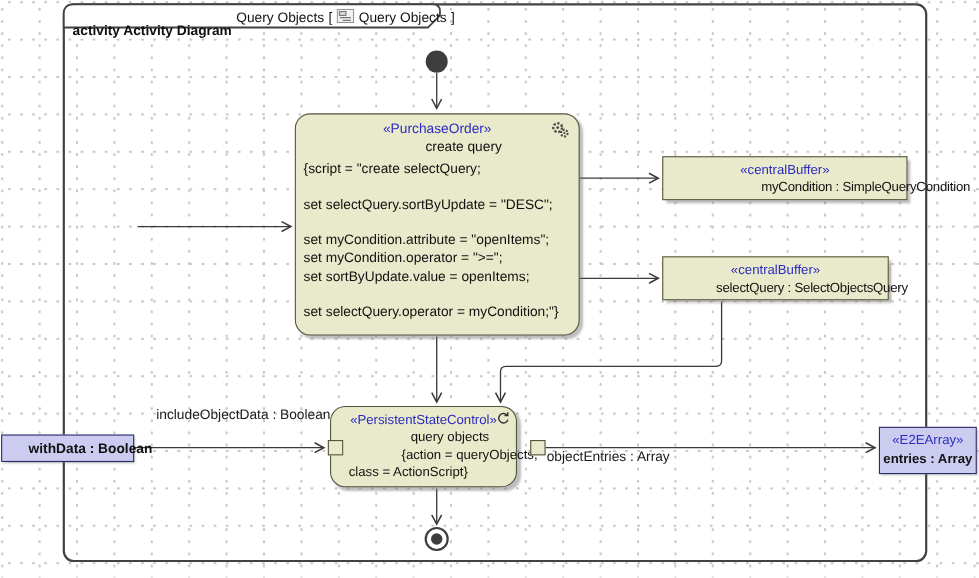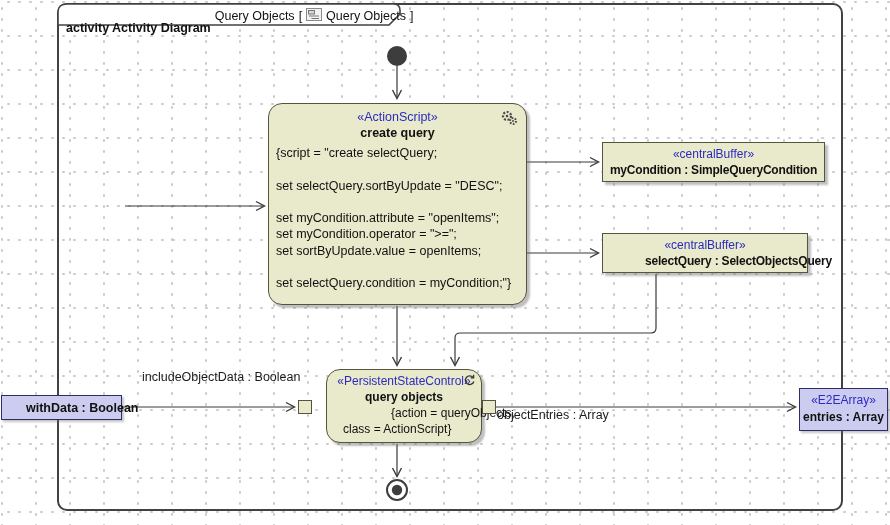--- a/index.html
+++ b/index.html
@@ -26,21 +26,21 @@
   .header-text b{font-weight:bold;margin-top:24px;}
   svg.layer{position:absolute;left:0;top:0;z-index:3;}
   .node{
     position:absolute;box-sizing:border-box;z-index:5;
     background:#e9e9cb;border:1.5px solid #55553f;
     box-shadow:3px 3px 2px rgba(110,110,110,0.45);
     font-size:12.5px;
   }
   .rounded{border-radius:14px;}
   .stereo{color:#2b2bc0;text-align:center;line-height:15px;white-space:nowrap;}
-  .node-name{font-weight:bold;text-align:center;line-height:17px;white-space:nowrap;}
+  .node-name{font-weight:normal;text-align:center;line-height:17px;white-space:nowrap;padding-left:48px;}
   .code-line{height:16.3px;line-height:16.3px;white-space:pre;overflow:visible;}
   .param{
     position:absolute;box-sizing:border-box;z-index:6;
     background:#ccccf0;border:1.5px solid #2e2e66;
     box-shadow:2px 2px 2px rgba(110,110,110,0.4);
     font-weight:bold;font-size:12.5px;text-align:center;
     display:flex;flex-direction:column;justify-content:center;white-space:nowrap;
   }
   .pin{
     position:absolute;width:14px;height:14px;box-sizing:border-box;z-index:6;
@@ -104,46 +104,46 @@
 
   <div class="node rounded" style="left:268px;top:103px;width:259px;height:202px;padding-top:6px;">
     <div class="corner-icon" style="right:7px;top:6px;">
       <svg width="20" height="16" viewBox="0 0 20 16">
         <circle cx="8" cy="6" r="4" fill="none" stroke="#4a4a4a" stroke-width="2.2" stroke-dasharray="2 1.6"></circle>
         <circle cx="8" cy="6" r="1.3" fill="#4a4a4a"></circle>
         <circle cx="14" cy="11" r="3" fill="none" stroke="#4a4a4a" stroke-width="2" stroke-dasharray="1.7 1.4"></circle>
         <circle cx="14" cy="11" r="1" fill="#4a4a4a"></circle>
       </svg>
     </div>
-    <div class="stereo">«ActionScript»</div>
+    <div class="stereo">«PurchaseOrder»</div>
     <div class="node-name">create query</div>
     <div style="padding-left:7px;margin-top:3px;">
       <div class="code-line">{script = "create selectQuery;</div>
       <div class="code-line"></div>
       <div class="code-line">set selectQuery.sortByUpdate = "DESC";</div>
       <div class="code-line"></div>
       <div class="code-line">set myCondition.attribute = "openItems";</div>
       <div class="code-line">set myCondition.operator = "&gt;=";</div>
       <div class="code-line">set sortByUpdate.value = openItems;</div>
       <div class="code-line"></div>
-      <div class="code-line">set selectQuery.condition = myCondition;"}</div>
+      <div class="code-line">set selectQuery.operator = myCondition;"}</div>
     </div>
   </div>
 
   <div class="node" style="left:602px;top:142px;width:223px;height:40px;padding-top:4px;font-size:12px;">
     <div class="stereo">«centralBuffer»</div>
-    <div class="node-name" style="letter-spacing:-0.2px;">myCondition : SimpleQueryCondition</div>
+    <div class="node-name" style="letter-spacing:-0.2px;margin-left:41px;">myCondition : SimpleQueryCondition</div>
   </div>
 
   <div class="node" style="left:602px;top:233px;width:206px;height:40px;padding-top:4px;font-size:12px;">
     <div class="stereo">«centralBuffer»</div>
-    <div class="node-name" style="letter-spacing:-0.2px;margin-left:42px;">selectQuery : SelectObjectsQuery</div>
+    <div class="node-name" style="letter-spacing:-0.2px;">selectQuery : SelectObjectsQuery</div>
   </div>
 
-  <div class="node rounded" style="left:326px;top:369px;width:156px;height:74px;padding-top:4px;font-size:12px;">
+  <div class="node rounded" style="left:300px;top:369px;width:170px;height:74px;padding-top:4px;font-size:12px;">
     <div class="corner-icon" style="right:5px;top:4px;">
       <svg width="14" height="13" viewBox="0 0 14 13">
         <path d="M11,3.5 A4.3,4.3 0 1 0 11.8,7.5" fill="none" stroke="#333" stroke-width="1.3"></path>
         <path d="M8.6,3.8 L11.6,3.8 L11.6,0.8" fill="none" stroke="#333" stroke-width="1.3"></path>
       </svg>
     </div>
     <div class="stereo" style="font-size:12px;">«PersistentStateControl»</div>
     <div class="node-name" style="line-height:16px;">query objects</div>
     <div style="padding-left:16px;">
       <div class="code-line" style="height:16px;line-height:16px;margin-left:48px;">{action = queryObjects,</div>

